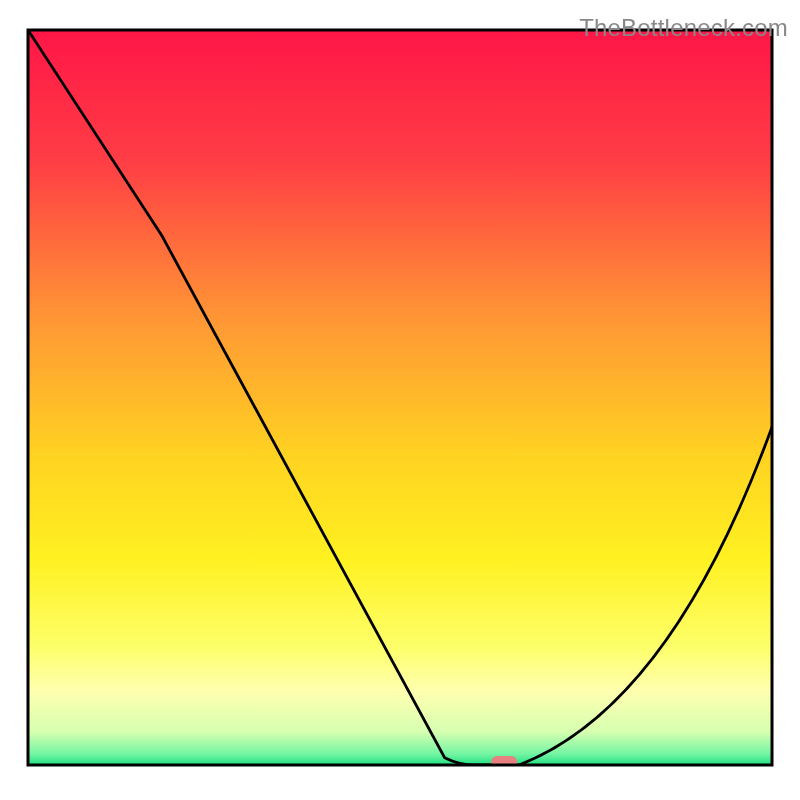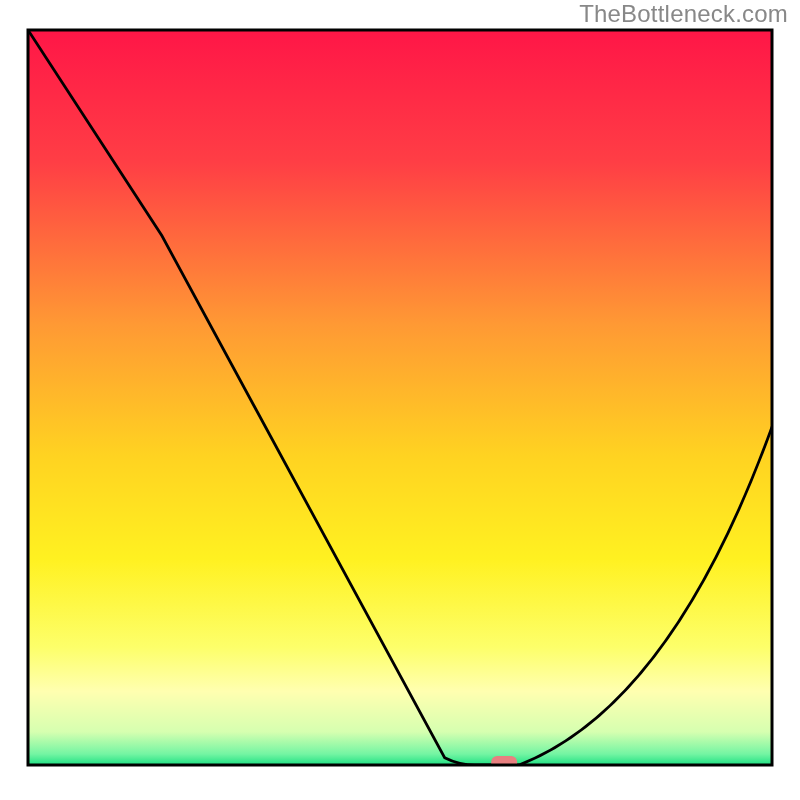--- a/index.html
+++ b/index.html
@@ -10,21 +10,21 @@
     background: #ffffff;
     font-family: Arial, Helvetica, sans-serif;
   }
   .container {
     position: relative;
     width: 800px;
     height: 800px;
   }
   .watermark {
     position: absolute;
-    top: 0;
+    top: 14px;
     right: 12px;
     color: #888888;
     font-size: 24px;
     font-weight: 500;
     letter-spacing: 0.2px;
   }
   svg {
     display: block;
   }
 </style>

